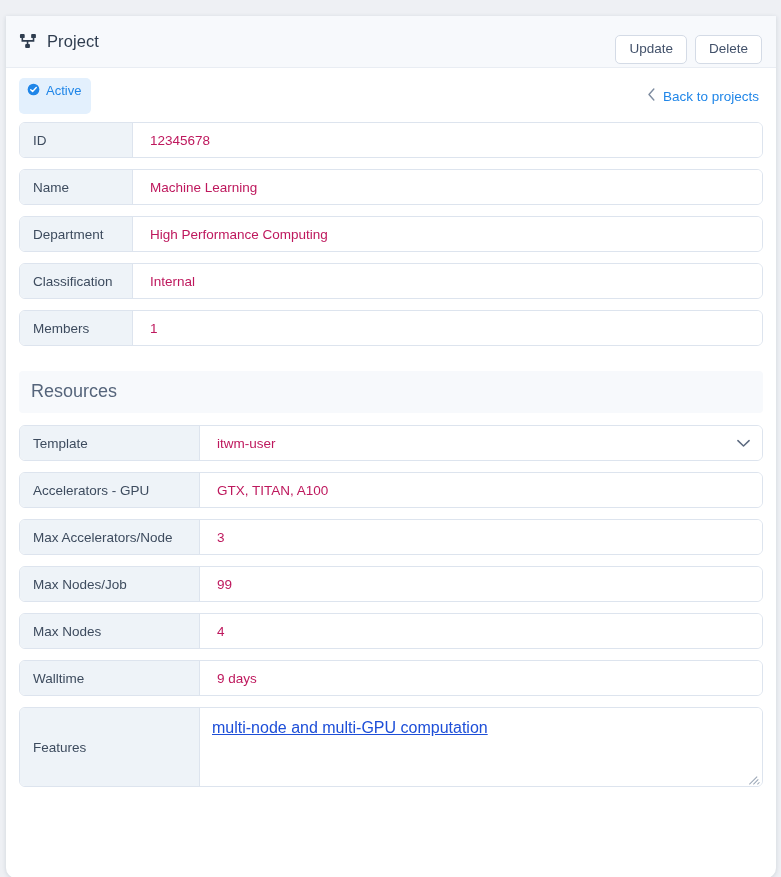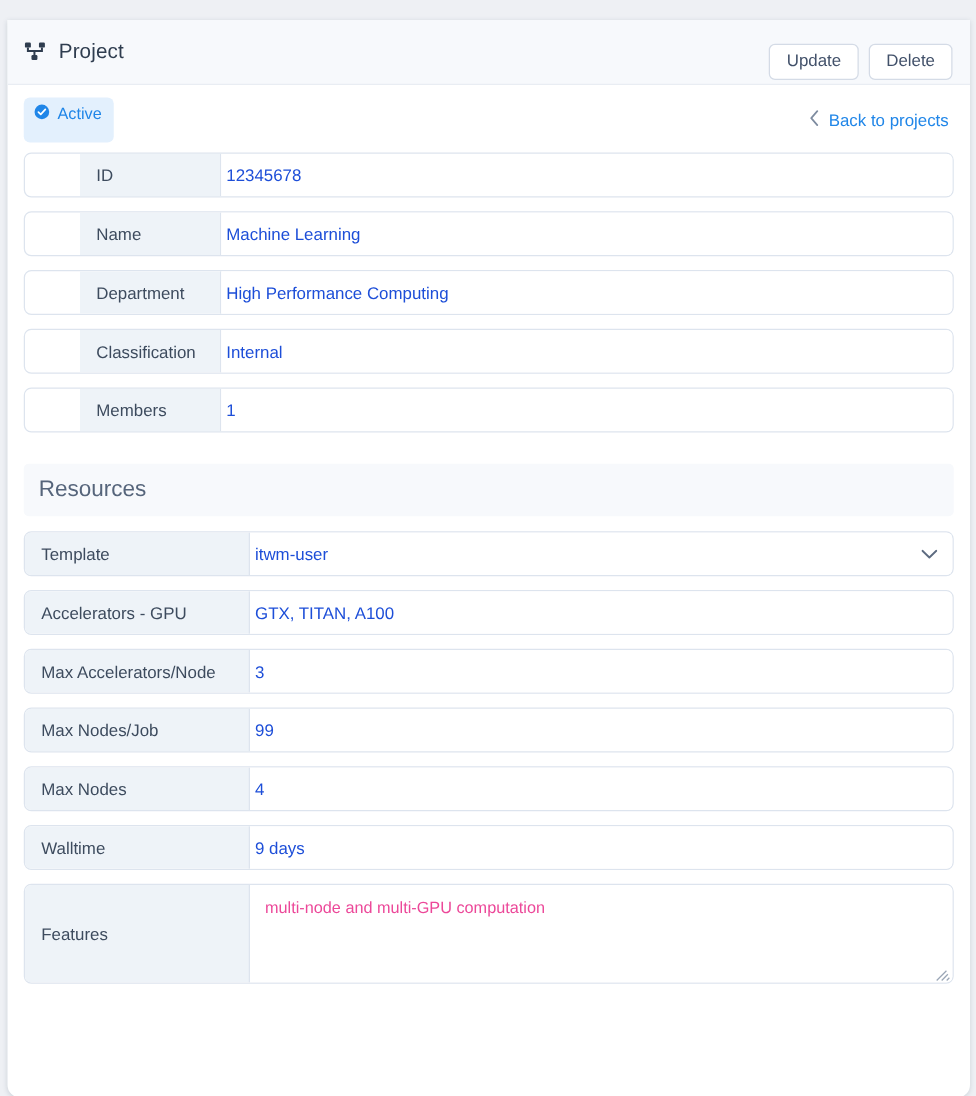--- a/index.html
+++ b/index.html
@@ -108,29 +108,29 @@
     background: #eef3f8;
     color: #3d4b5e;
     font-size: 13.5px;
     display: flex;
     align-items: center;
     padding: 0 13px;
     border-right: 1px solid #dde4ee;
     flex: 0 0 auto;
     white-space: nowrap;
   }
-  .g1 .flabel { width: 113px; margin-left: 44px; }
+  .g1 .flabel { width: 113px; }
   .g2 .flabel { width: 180px; }
   .fvalue {
     flex: 1;
     display: flex;
     align-items: center;
-    padding: 0 4px;
+    padding: 0 17px;
     font-size: 13.5px;
-    color: #1d4ed8;
+    color: #be185d;
     background: #ffffff;
     min-height: 34px;
   }
   .frow.tall { min-height: 76px; }
   .frow.tall .flabel { align-items: center; }
 
   .select-value {
     justify-content: space-between;
     padding-right: 12px;
   }
@@ -147,23 +147,24 @@
 
   
   .ta-wrap {
     flex: 1;
     position: relative;
     background: #ffffff;
     padding: 9px 12px 0 12px;
     min-height: 78px;
   }
   .ta-text {
-    font-size: 13px;
-    color: #ec4899;
+    font-size: 16px;
+    color: #1d4ed8;
     line-height: 1.35;
+    text-decoration: underline;
   }
   .resize-grip {
     position: absolute;
     right: 2px; bottom: 2px;
     width: 11px; height: 11px;
     pointer-events: none;
   }
   .resize-grip i {
     position: absolute;
     background: #9aa6b6;

